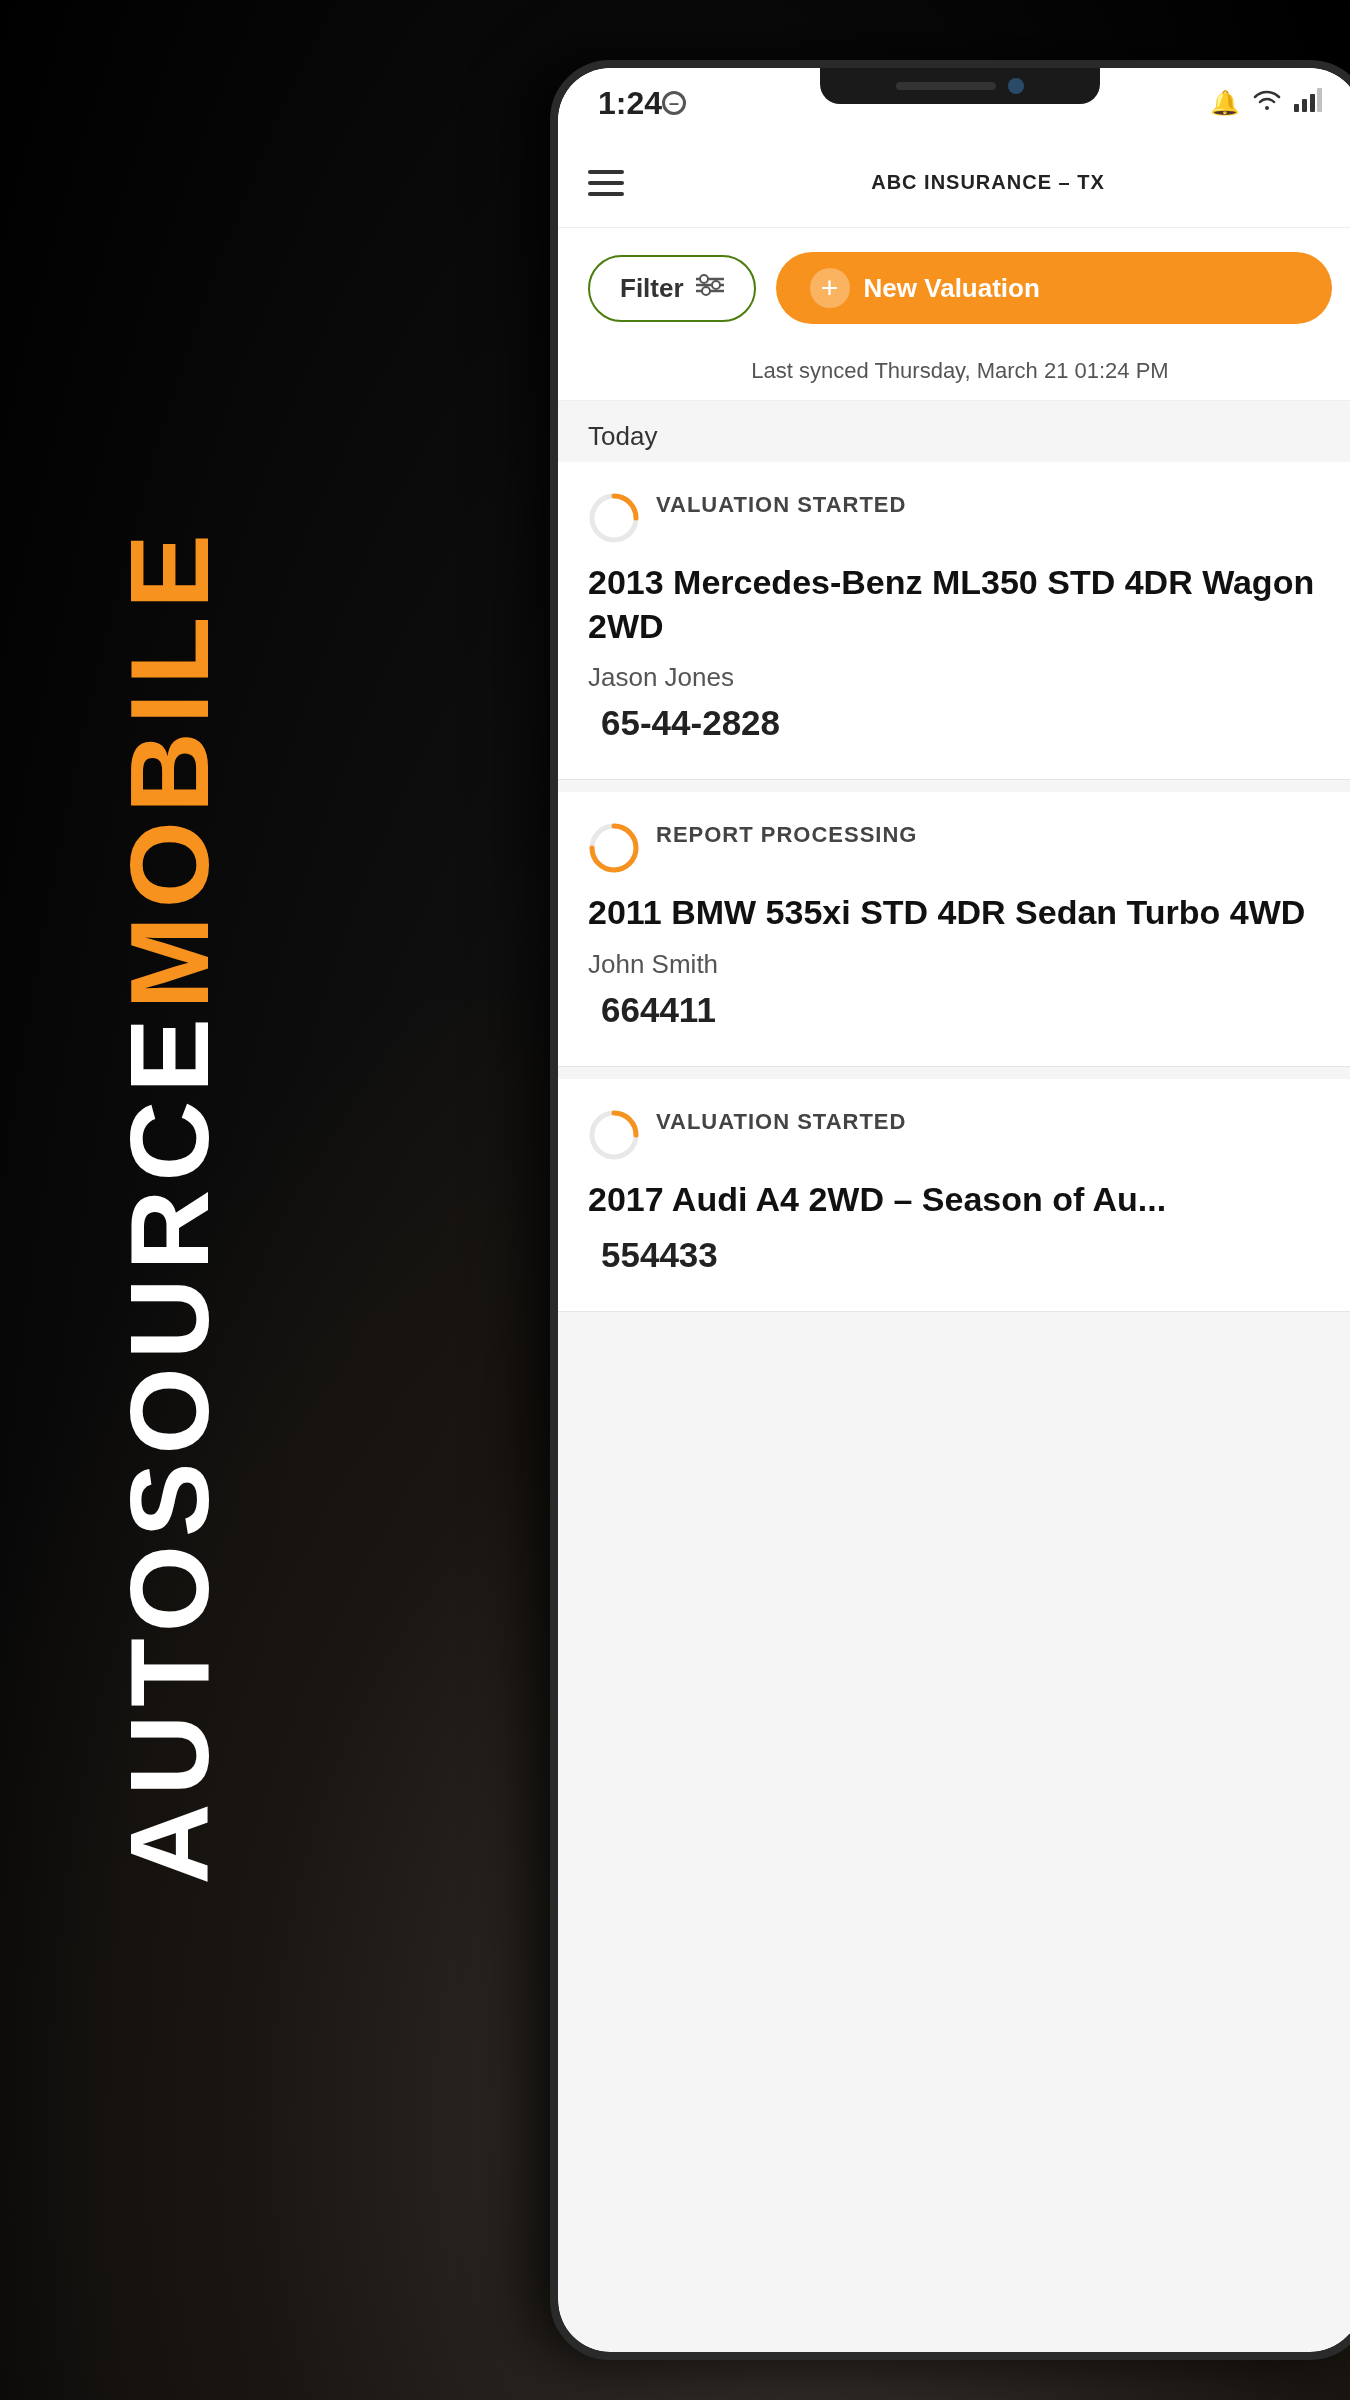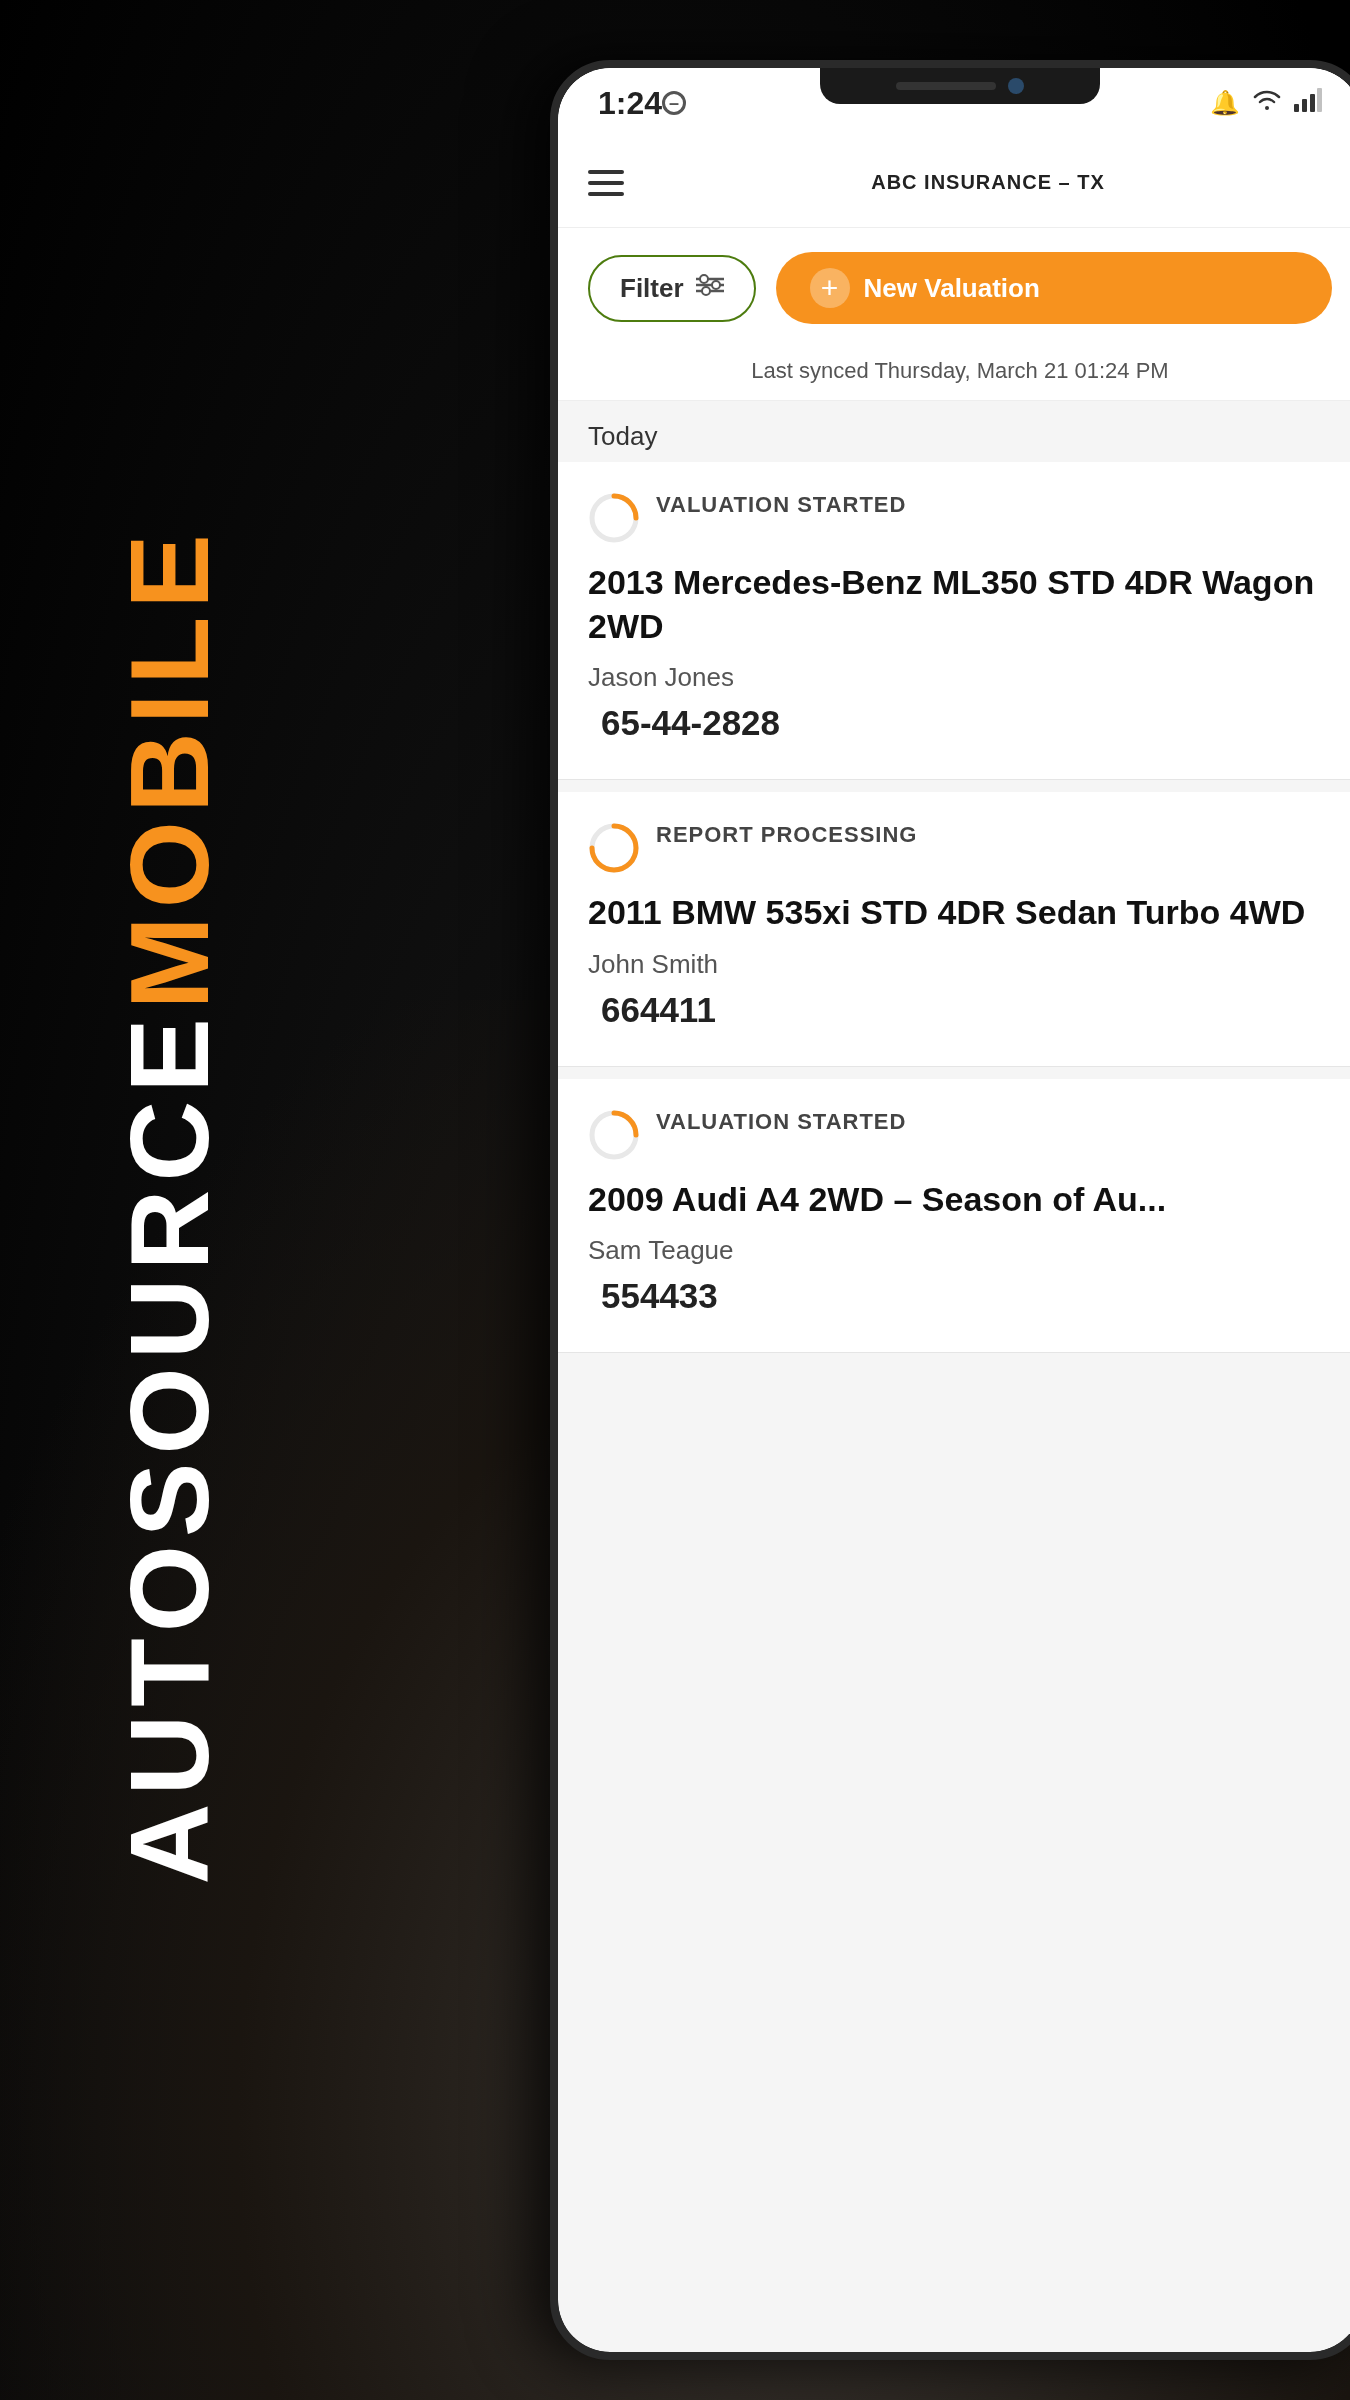--- a/index.html
+++ b/index.html
@@ -439,19 +439,18 @@
     <div class="valuation-card">
       <div class="card-status-row">
         <div class="spinner-icon">
           <svg width="52" height="52" viewBox="0 0 52 52">
             <circle cx="26" cy="26" r="22" fill="none" stroke="#e8e8e8" stroke-width="5"></circle>
             <path d="M26 4 A22 22 0 0 1 48 26" fill="none" stroke="#f7921e" stroke-width="5" stroke-linecap="round"></path>
           </svg>
         </div>
         <span class="card-status-text">VALUATION STARTED</span>
       </div>
-      <div class="card-vehicle-title">2009 Audi A4 2WD – Season of Au...</div>
-      <div class="card-customer-name">Sam Teague</div>
+      <div class="card-vehicle-title">2017 Audi A4 2WD – Season of Au...</div>
       <div class="card-claim-num">554433</div>
     </div>
 
   </div>
 </div>
 
 </body></html>

